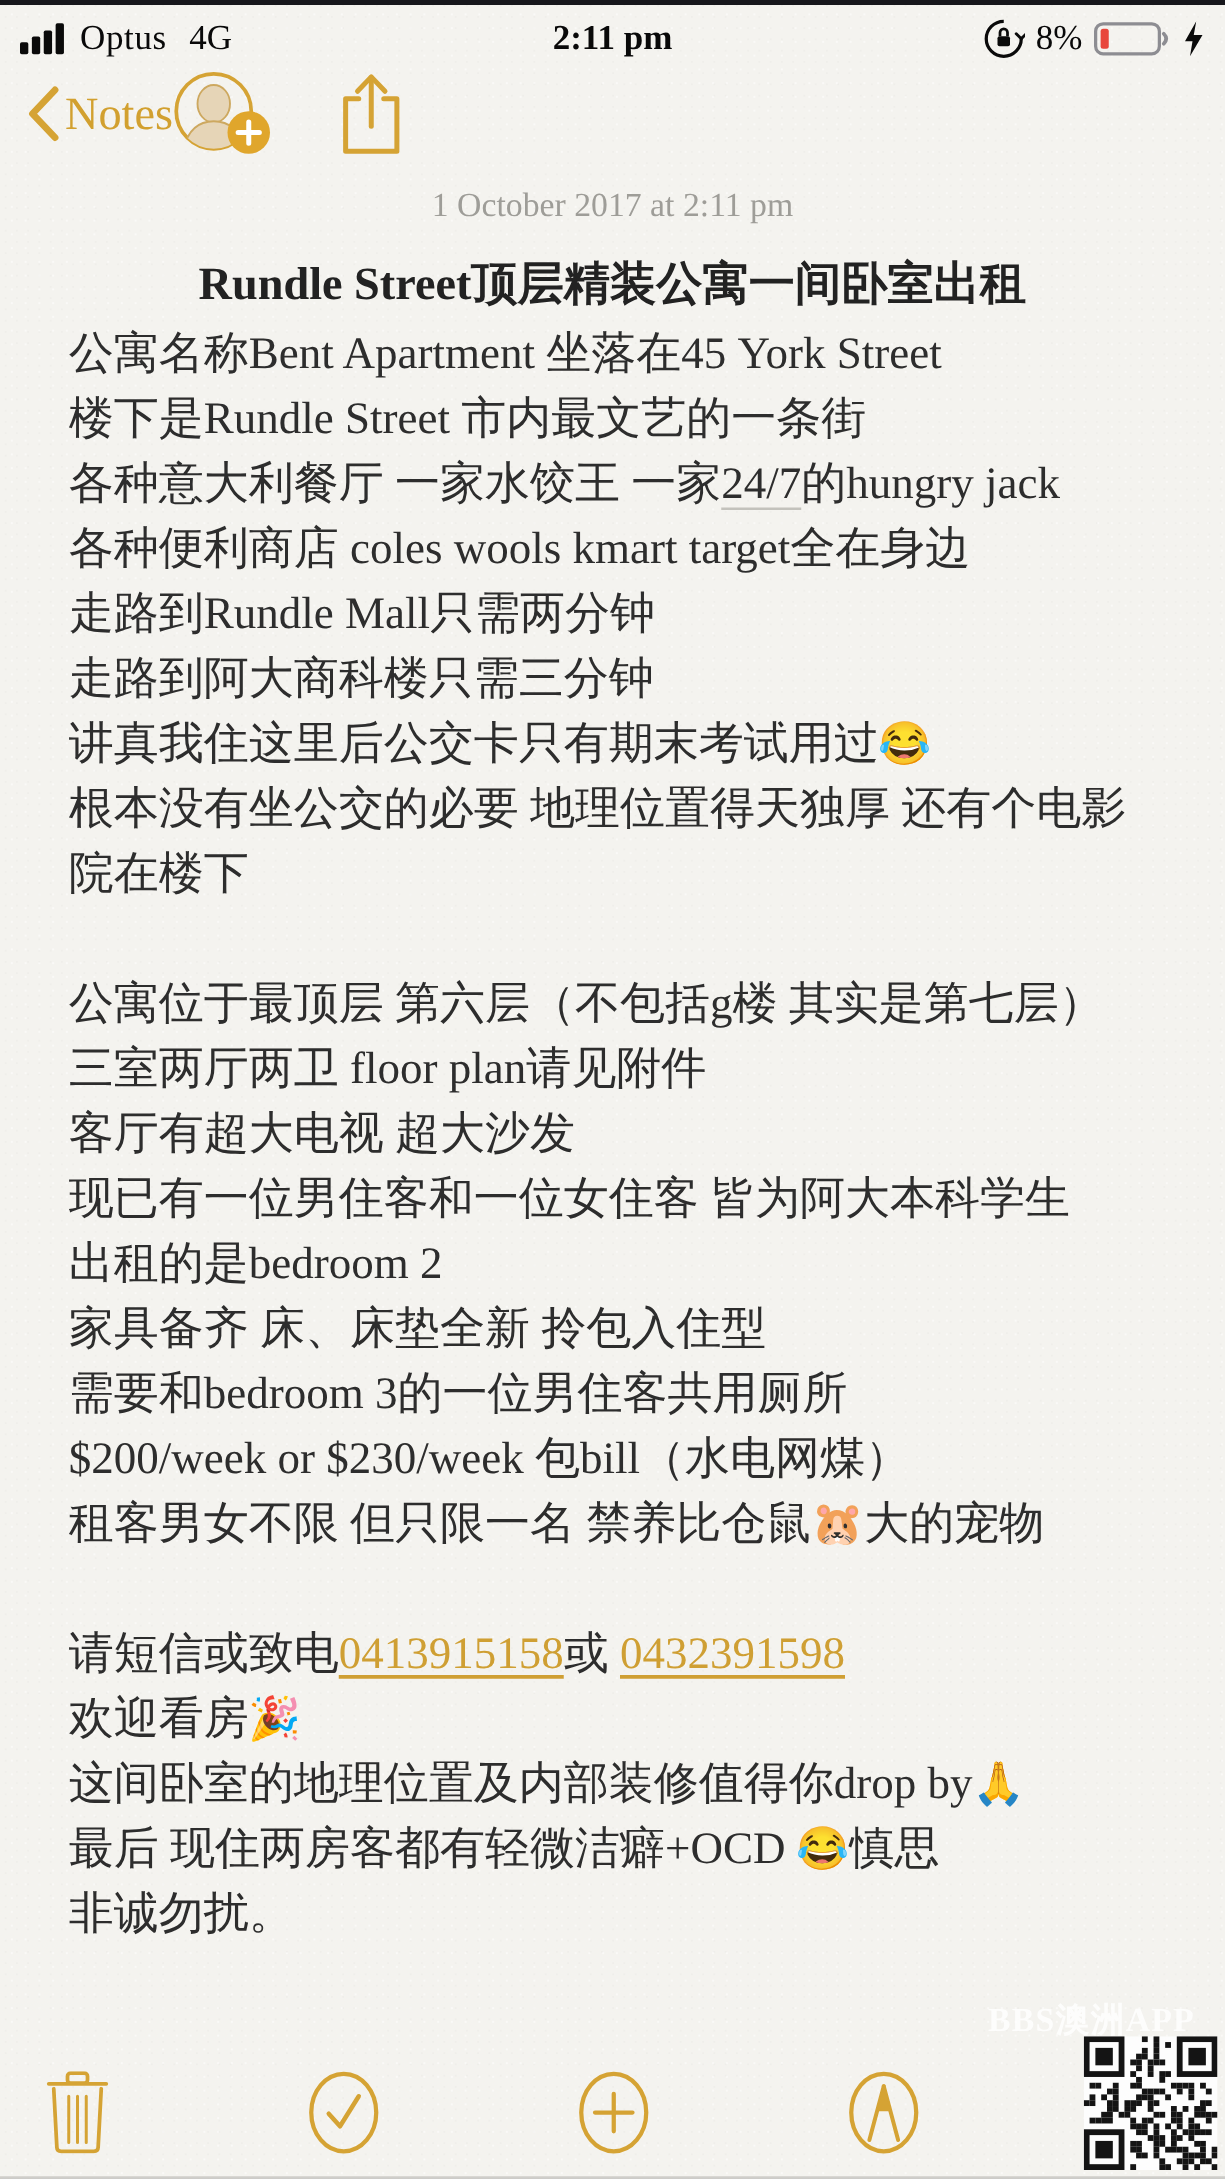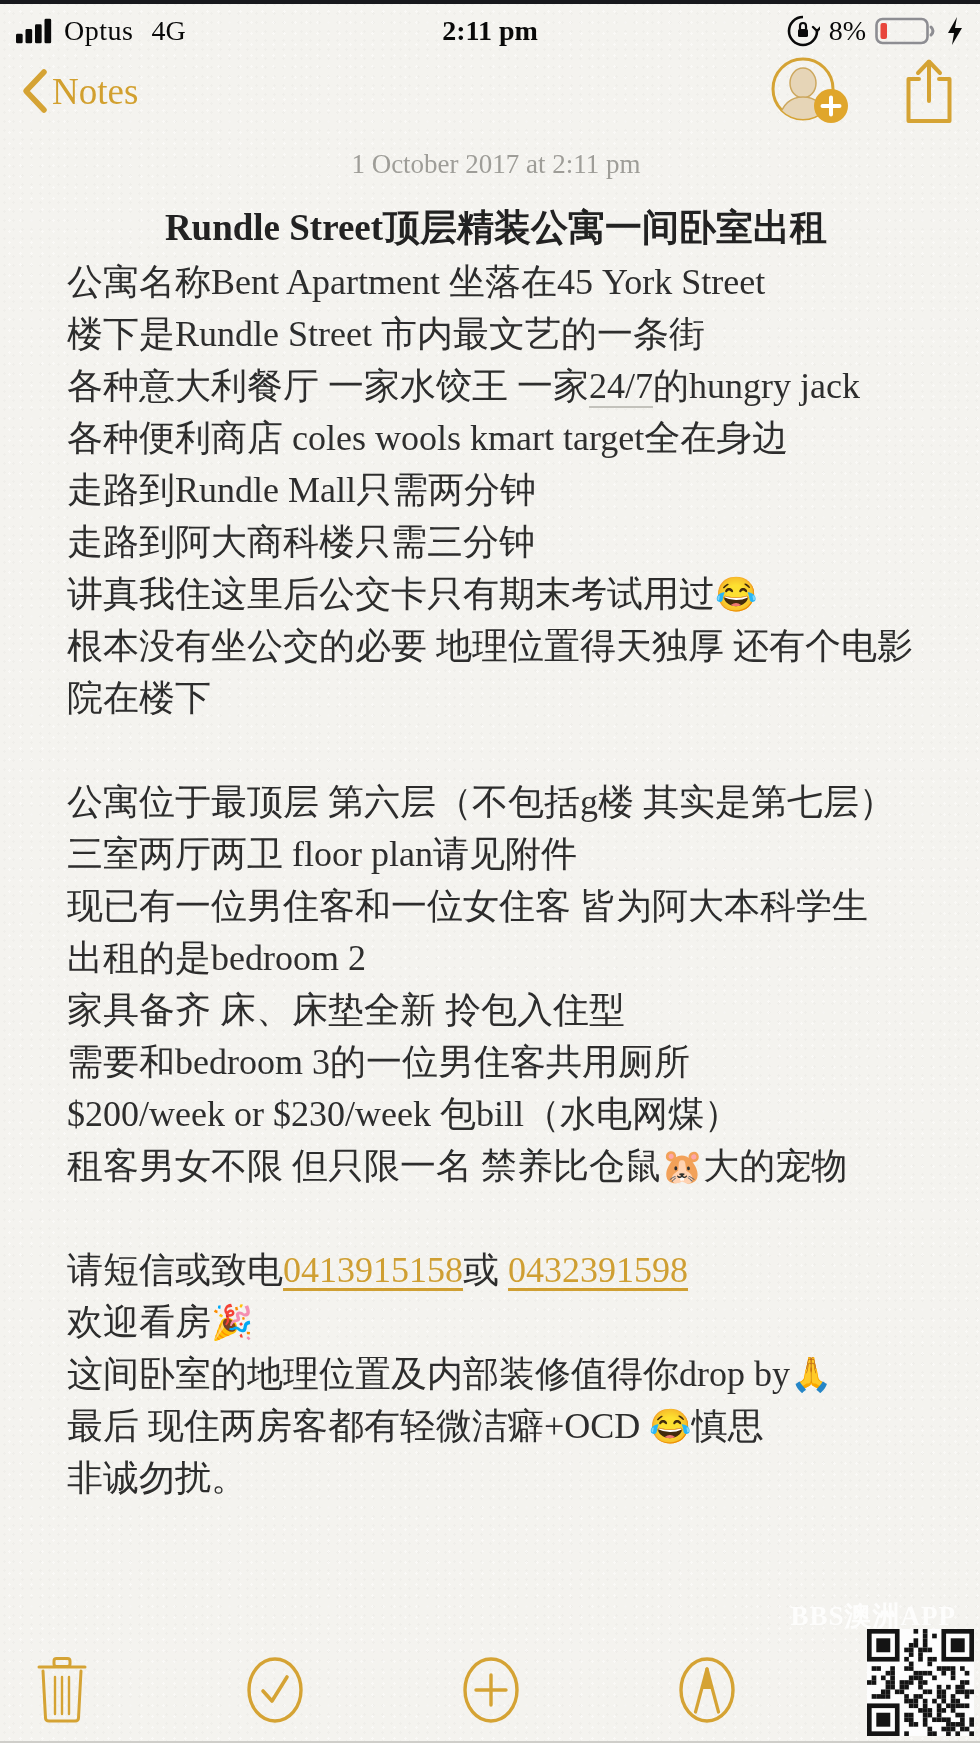--- a/index.html
+++ b/index.html
@@ -21,27 +21,27 @@
   .status-bar{position:relative;height:52px;padding:10px 16px 0;box-sizing:border-box;
     display:flex;align-items:center;justify-content:space-between;font-size:28px;color:#090909;}
   .sb-left{display:flex;align-items:center;gap:10px;}
   .sb-left .carrier{letter-spacing:.5px;}
   .sb-left .net{margin-left:8px;}
   .sb-center{position:absolute;left:0;right:0;text-align:center;font-weight:bold;font-size:28px;pointer-events:none;}
   .sb-right{display:flex;align-items:center;gap:9px;}
   .sb-right .pct{font-size:28px;}
 
   
-  .nav-bar{height:78px;display:flex;align-items:center;justify-content:space-between;padding:0 26px 0 20px;box-sizing:border-box;}
+  .nav-bar{height:78px;display:flex;align-items:center;padding:0 26px 0 20px;box-sizing:border-box;}
   .back{display:flex;align-items:center;gap:4px;cursor:pointer;}
   .back .back-label{color:#d2a02f;font-size:37px;}
   .nav-actions{display:flex;align-items:center;gap:54px;}
 
   
-  .note{padding:0 0 0 12px;}
+  .note{padding:0 0 0 0;}
   .note-date{margin-top:12px;height:44px;line-height:44px;text-align:center;font-size:27px;color:#9e9d98;}
   .note-title{margin:14px 40px 0;height:56px;line-height:56px;text-align:center;
     font-size:37px;font-weight:bold;color:#222;white-space:nowrap;}
   .note-body{padding-left:55px;padding-right:30px;}
   .note-body .line{height:52px;line-height:52px;font-size:36px;white-space:pre;overflow:visible;}
   .note-body .text{color:#2d2d2d;}
   .note-body .link{color:#cf9f33;text-decoration:underline;text-decoration-thickness:2.5px;text-underline-offset:6px;cursor:pointer;}
   .note-body .ulink{color:#2d2d2d;border-bottom:2.5px solid #c3c2bc;cursor:pointer;}
   .note-body .emoji{font-size:34px;}
 
@@ -137,20 +137,21 @@
         <div class="line"><span class="text">各种意大利餐厅 一家水饺王 一家</span><span class="ulink">24/7</span><span class="text">的hungry jack</span></div>
         <div class="line"><span class="text">各种便利商店 coles wools kmart target全在身边</span></div>
         <div class="line"><span class="text">走路到Rundle Mall只需两分钟</span></div>
         <div class="line"><span class="text">走路到阿大商科楼只需三分钟</span></div>
         <div class="line"><span class="text">讲真我住这里后公交卡只有期末考试用过</span><span class="emoji">😂</span></div>
         <div class="line"><span class="text">根本没有坐公交的必要 地理位置得天独厚 还有个电影</span></div>
         <div class="line"><span class="text">院在楼下</span></div>
         <div class="line"></div>
         <div class="line"><span class="text">公寓位于最顶层 第六层（不包括g楼 其实是第七层）</span></div>
         <div class="line"><span class="text">三室两厅两卫 floor plan请见附件</span></div>
+        <div class="line"><span class="text">客厅有超大电视 超大沙发</span></div>
         <div class="line"><span class="text">现已有一位男住客和一位女住客 皆为阿大本科学生</span></div>
         <div class="line"><span class="text">出租的是bedroom 2</span></div>
         <div class="line"><span class="text">家具备齐 床、床垫全新 拎包入住型</span></div>
         <div class="line"><span class="text">需要和bedroom 3的一位男住客共用厕所</span></div>
         <div class="line"><span class="text">$200/week or $230/week 包bill（水电网煤）</span></div>
         <div class="line"><span class="text">租客男女不限 但只限一名 禁养比仓鼠</span><span class="emoji">🐹</span><span class="text">大的宠物</span></div>
         <div class="line"></div>
         <div class="line"><span class="text">请短信或致电</span><span class="link">0413915158</span><span class="text">或 </span><span class="link">0432391598</span></div>
         <div class="line"><span class="text">欢迎看房</span><span class="emoji">🎉</span></div>
         <div class="line"><span class="text">这间卧室的地理位置及内部装修值得你drop by</span><span class="emoji">🙏</span></div>

